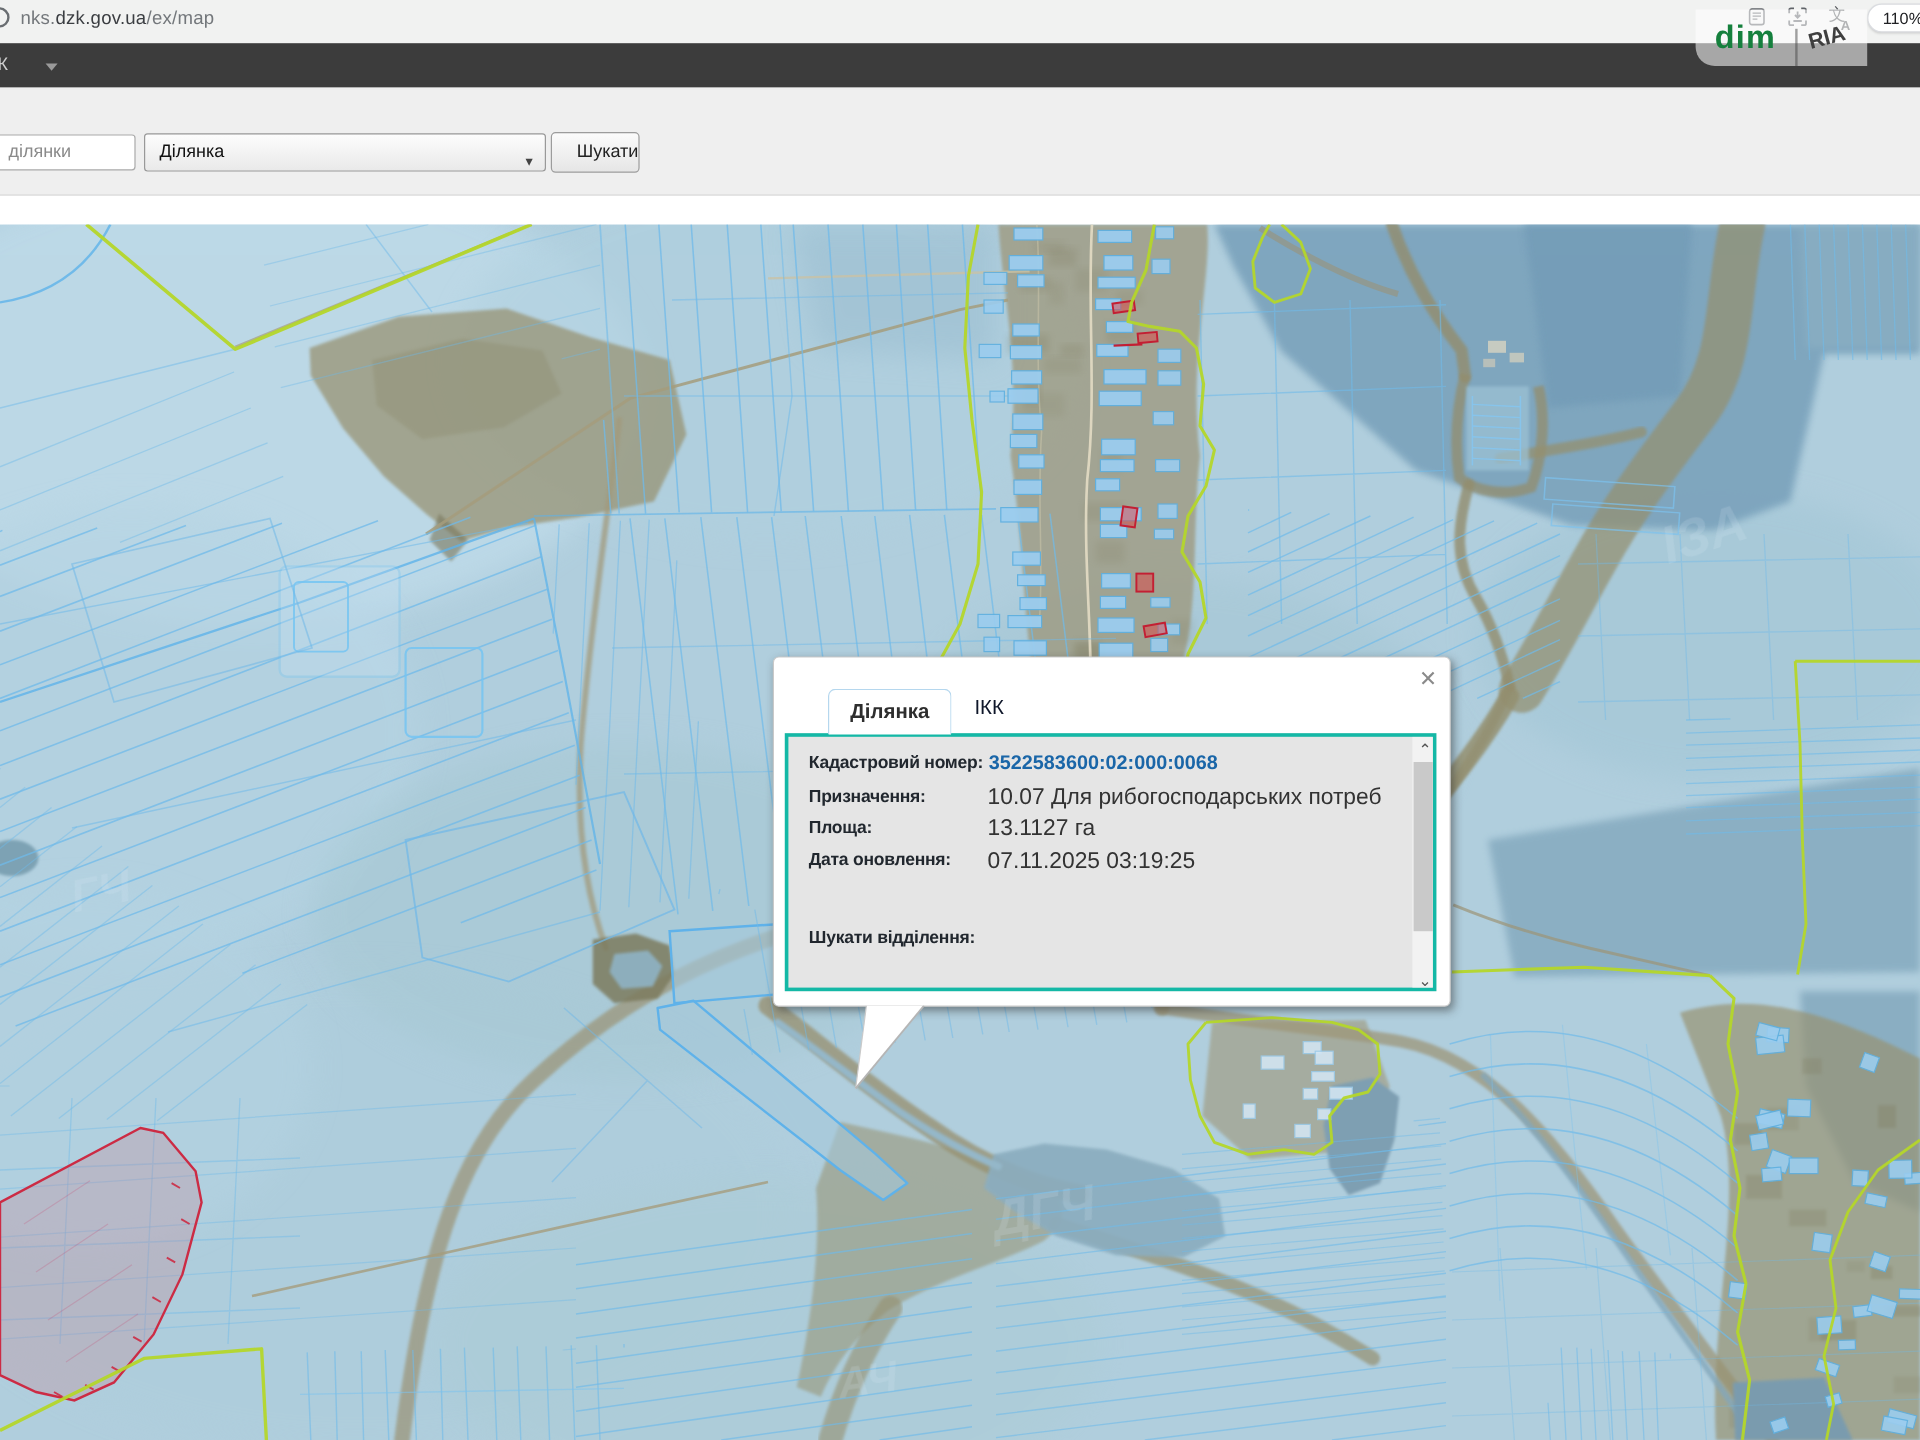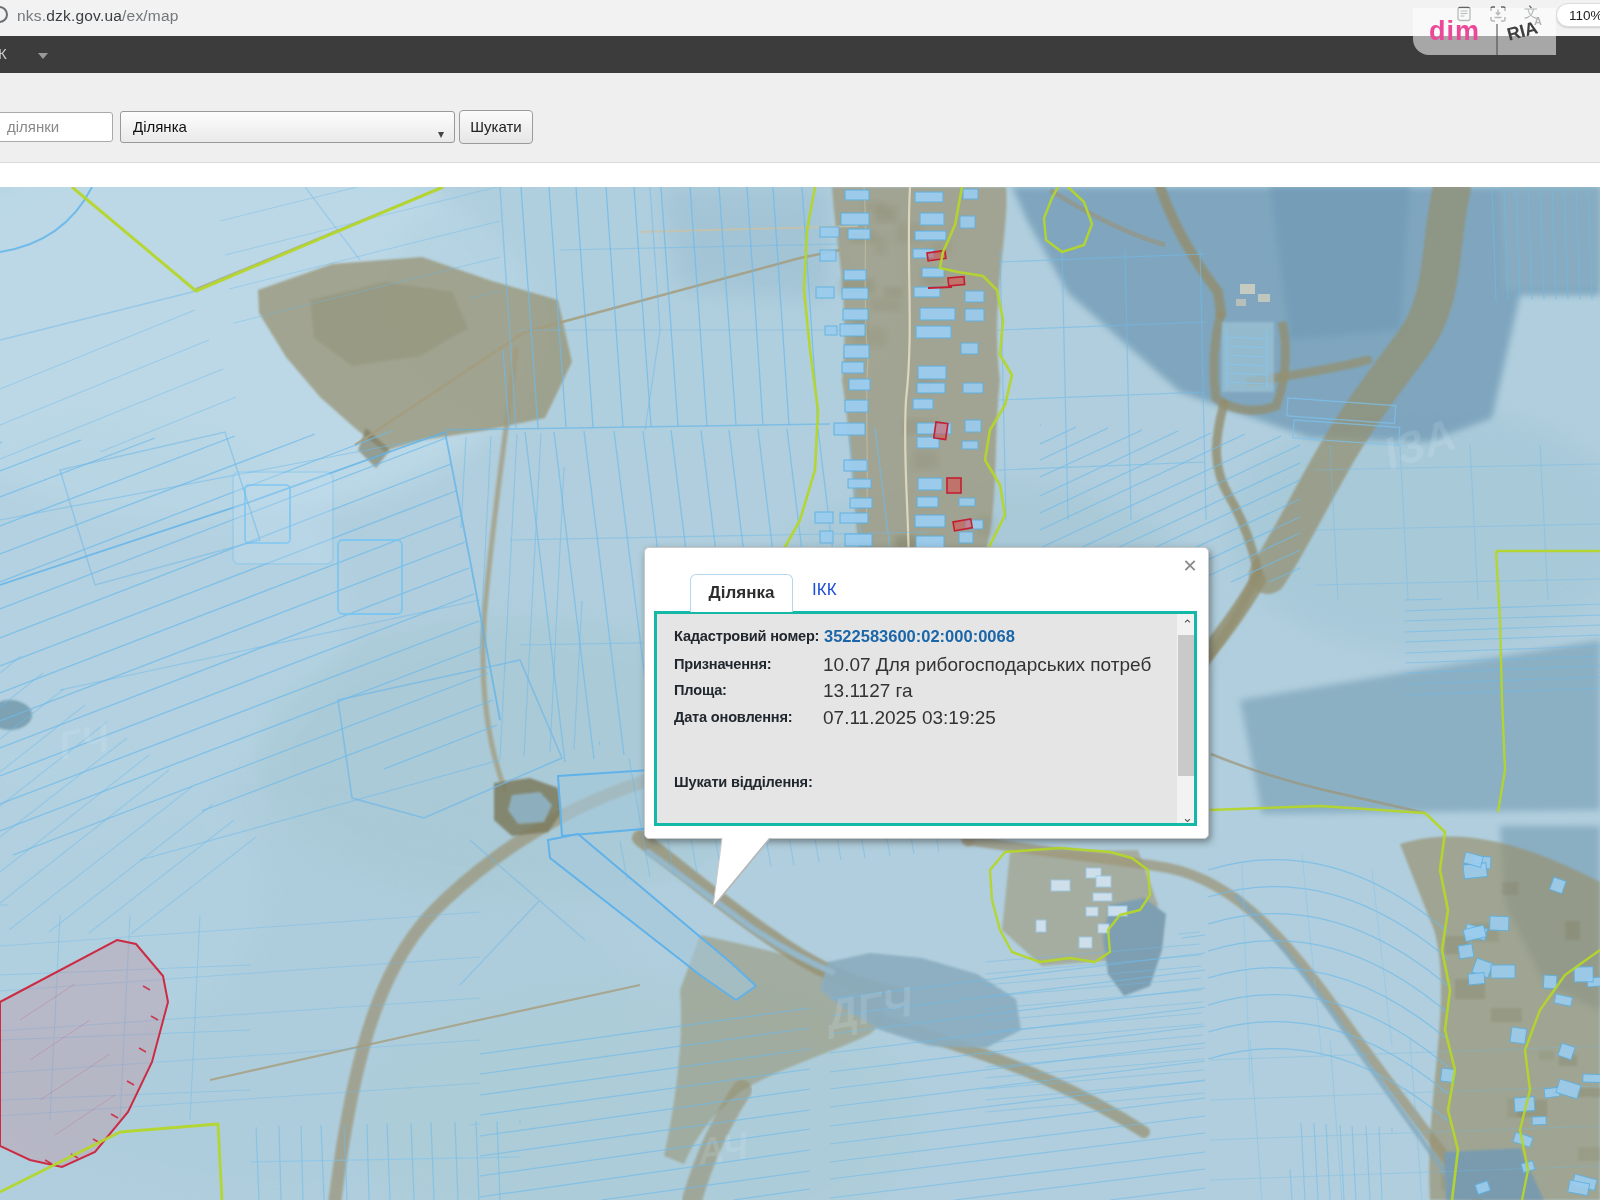--- a/index.html
+++ b/index.html
@@ -9,31 +9,31 @@
 .reload{position:absolute;left:-9px;top:6px;width:17px;height:17px;border:2px solid #6a6e72;border-radius:50%}
 .icons{position:absolute;top:4px;height:20px;color:#3c4043}
 .pill{position:absolute;left:1556px;top:3px;width:60px;height:24px;background:#fff;border:1px solid #dadce0;border-radius:12px;box-shadow:0 1px 2px rgba(0,0,0,.15);font-size:13.5px;color:#202124;text-align:left;padding-left:12px;line-height:23px}
 .darkbar{position:absolute;left:0;top:36px;width:1600px;height:37px;background:#3c3c3c}
 .darkbar .k{position:absolute;left:-2px;top:9px;color:#cfcfcf;font-size:15px}
 .caret{position:absolute;left:38px;top:17px;width:0;height:0;border-left:5px solid transparent;border-right:5px solid transparent;border-top:6px solid #9a9a9a}
 .searchband{position:absolute;left:0;top:73px;width:1600px;height:90px;background:#efefef;border-bottom:1px solid #d9d9d9}
 .sinput{position:absolute;left:-40px;top:112px;width:153px;height:30px;background:#fff;border:1px solid #aaa;border-radius:3px;font-size:15px;color:#8a8a8a;padding-left:46px;line-height:28px}
 .sselect{position:absolute;left:120px;top:111px;width:335px;height:32px;background:linear-gradient(#fdfdfd,#e9e9e9);border:1px solid #999;border-radius:3px;font-size:15px;color:#111;padding-left:12px;line-height:30px}
 .sselect .chev{position:absolute;right:10px;top:7px;color:#444;font-size:12px}
-.sbtn{position:absolute;left:459px;top:110px;width:74px;height:34px;background:linear-gradient(#fbfbfb,#e6e6e6);border:1px solid #9c9c9c;border-radius:4px;font-size:15px;color:#222;text-align:center;line-height:32px}
+.sbtn{position:absolute;left:459px;top:110px;width:74px;height:34px;background:linear-gradient(#fbfbfb,#e6e6e6);border:1px solid #9c9c9c;border-radius:4px;font-size:15px;color:#222;text-align:right;line-height:32px}
 .map{position:absolute;left:0;top:187px;width:1600px;height:1013px}
 .wm{position:absolute;left:1413px;top:8px;width:143px;height:47px;background:rgba(255,255,255,.55);border-radius:0 0 0 16px;z-index:60}
-.wm .dim{position:absolute;left:16px;top:8px;font-size:27px;font-weight:bold;color:#ec4899;letter-spacing:1px}
+.wm .dim{position:absolute;left:16px;top:8px;font-size:27px;font-weight:bold;color:#15803d;letter-spacing:1px}
 .wm .div{position:absolute;left:83px;top:16px;width:2px;height:31px;background:rgba(70,70,70,.5)}
 .wm .ria{position:absolute;left:94px;top:13px;font-size:18px;font-weight:bold;color:#3f3f3f;transform:rotate(-15deg)}
 .popup{position:absolute;left:644px;top:547px;width:565px;height:292px;background:#fff;border:1px solid #c9c9c9;border-radius:5px;box-shadow:2px 3px 7px rgba(50,50,50,.5);z-index:40}
 .tail{position:absolute;left:644px;top:838px;z-index:41}
 .close{position:absolute;left:1180px;top:556px;width:20px;height:20px;color:#8a8a8a;font-size:18px;line-height:20px;text-align:center;z-index:42}
 .tab{position:absolute;left:690px;top:574px;width:103px;height:38px;background:#fff;border:1px solid #b5d7ee;border-bottom:none;border-radius:6px 6px 0 0;z-index:42;font-size:17px;font-weight:bold;color:#2e2e2e;text-align:center;line-height:36px}
-.tab2{position:absolute;left:812px;top:580px;z-index:42;font-size:17px;color:#1d4ed8}
+.tab2{position:absolute;left:812px;top:580px;z-index:42;font-size:17px;color:#0f172a}
 .content{position:absolute;left:654px;top:611px;width:543px;height:215px;border:3px solid #14b8a6;background:#e5e5e5;z-index:41;overflow:hidden}
 .lbl{position:absolute;font-size:14.6px;font-weight:bold;color:#21272e;z-index:43;letter-spacing:-.2px}
 .val{position:absolute;font-size:19px;color:#333;z-index:43}
 .link{position:absolute;font-size:16.5px;font-weight:bold;color:#1a66a8;z-index:43}
 .sbar{position:absolute;left:520px;top:0;width:21px;height:213px;background:#f2f2f2;z-index:44}
 .sbar .thumb{position:absolute;left:1px;top:21px;width:19px;height:141px;background:#c9c9c9}
 .sbar .a{position:absolute;left:0;width:21px;font-size:13px;color:#555;text-align:center}
 </style></head>
 <body>
 <div class="map"><svg width="1600" height="1013" viewBox="0 187 1600 1013">

